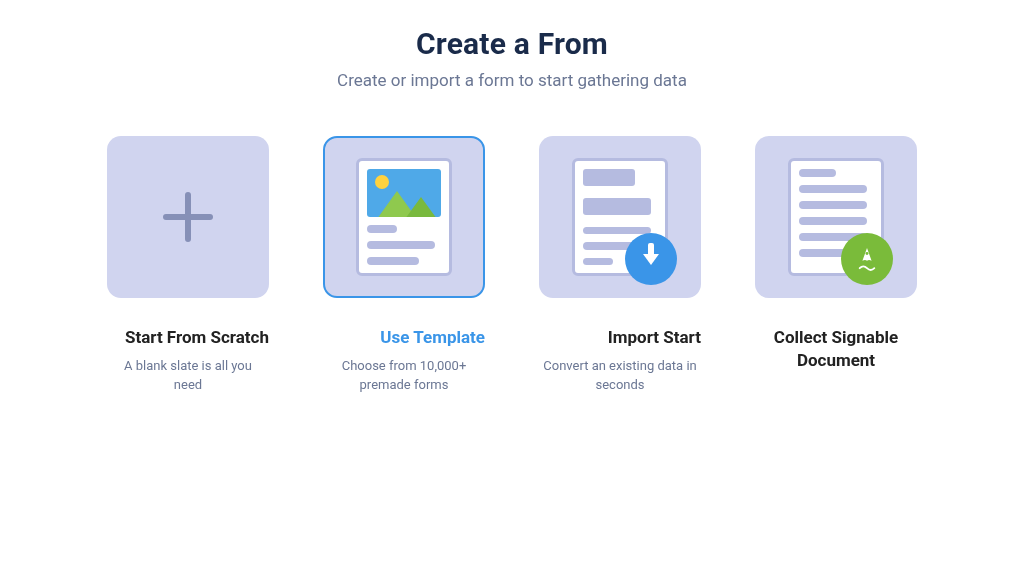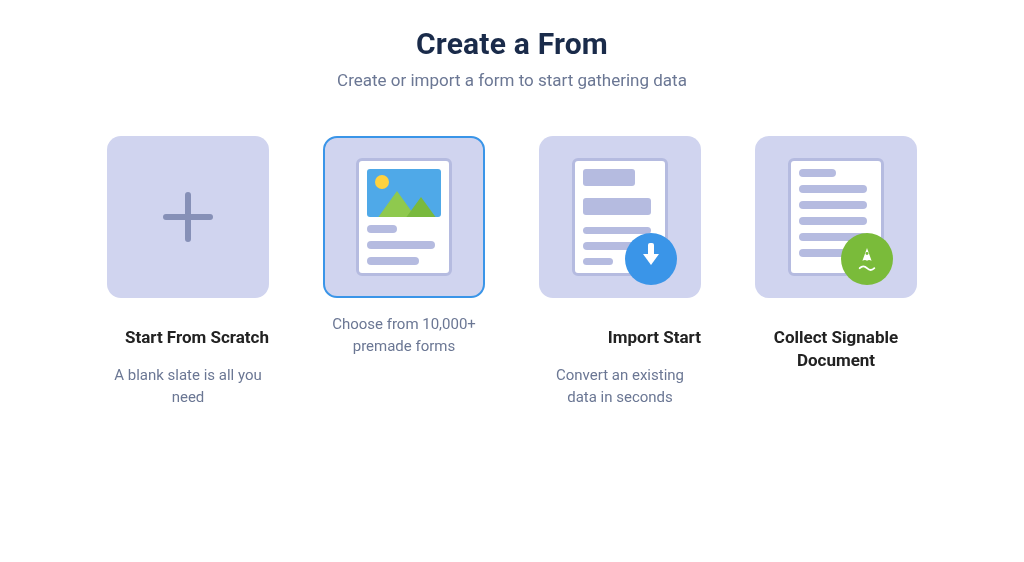--- a/index.html
+++ b/index.html
@@ -67,22 +67,22 @@
   }
   .ct{
     margin-top:28px;
     font-size:17px;
     font-weight:700;
     color:#222;
     line-height:1.35;
   }
   .card.selected .ct{ color:var(--blue); }
   .cd{
-    margin-top:16px;
-    font-size:15px;
+    margin-top:8px;
+    font-size:13px;
     line-height:1.45;
     color:var(--body);
     padding:0 2px;
   }
   
   .plus{width:50px;height:50px;position:relative;}
   .plus::before,.plus::after{
     content:"";position:absolute;background:#8690b7;border-radius:3px;
   }
   .plus::before{left:50%;top:0;width:6px;height:100%;transform:translateX(-50%);}
@@ -145,20 +145,21 @@
           <div class="pic">
             <div class="sun"></div>
             <div class="mtn a"></div>
             <div class="mtn b"></div>
           </div>
           <div class="line" style="width:40%"></div>
           <div class="line" style="width:92%"></div>
           <div class="line" style="width:70%"></div>
         </div>
       </div>
+      <div class="ct">Use Template</div>
       <div class="cd">Choose from 10,000+ premade forms</div>
     </div>
 
     <div class="card">
       <div class="tile">
         <div class="doc">
           <div class="bigbar" style="width:70%"></div>
           <div class="bigbar" style="width:92%"></div>
           <div class="line" style="width:92%"></div>
           <div class="line" style="width:92%"></div>

